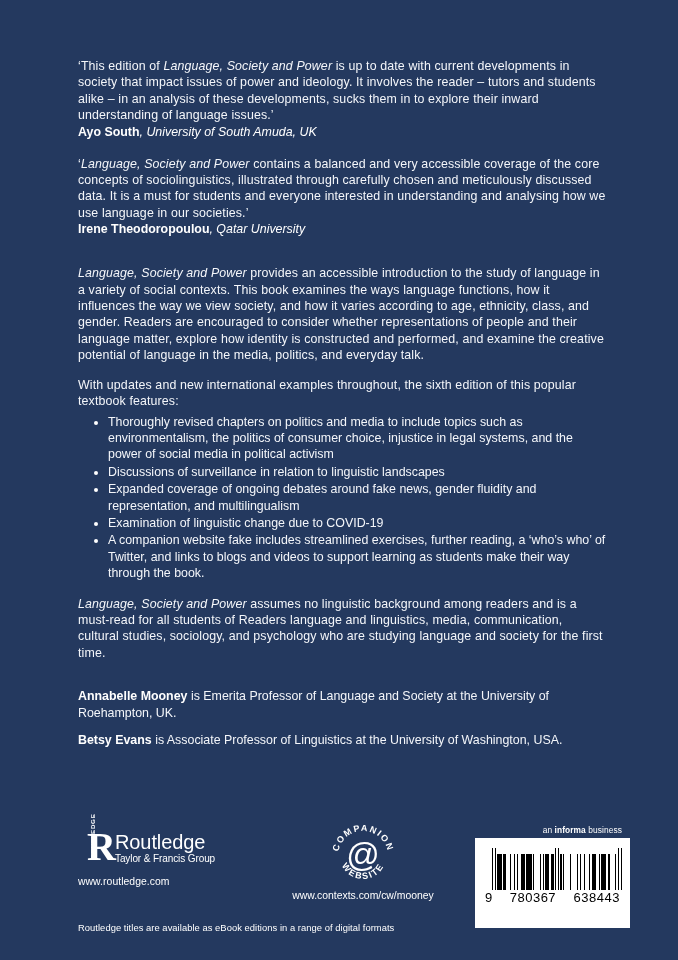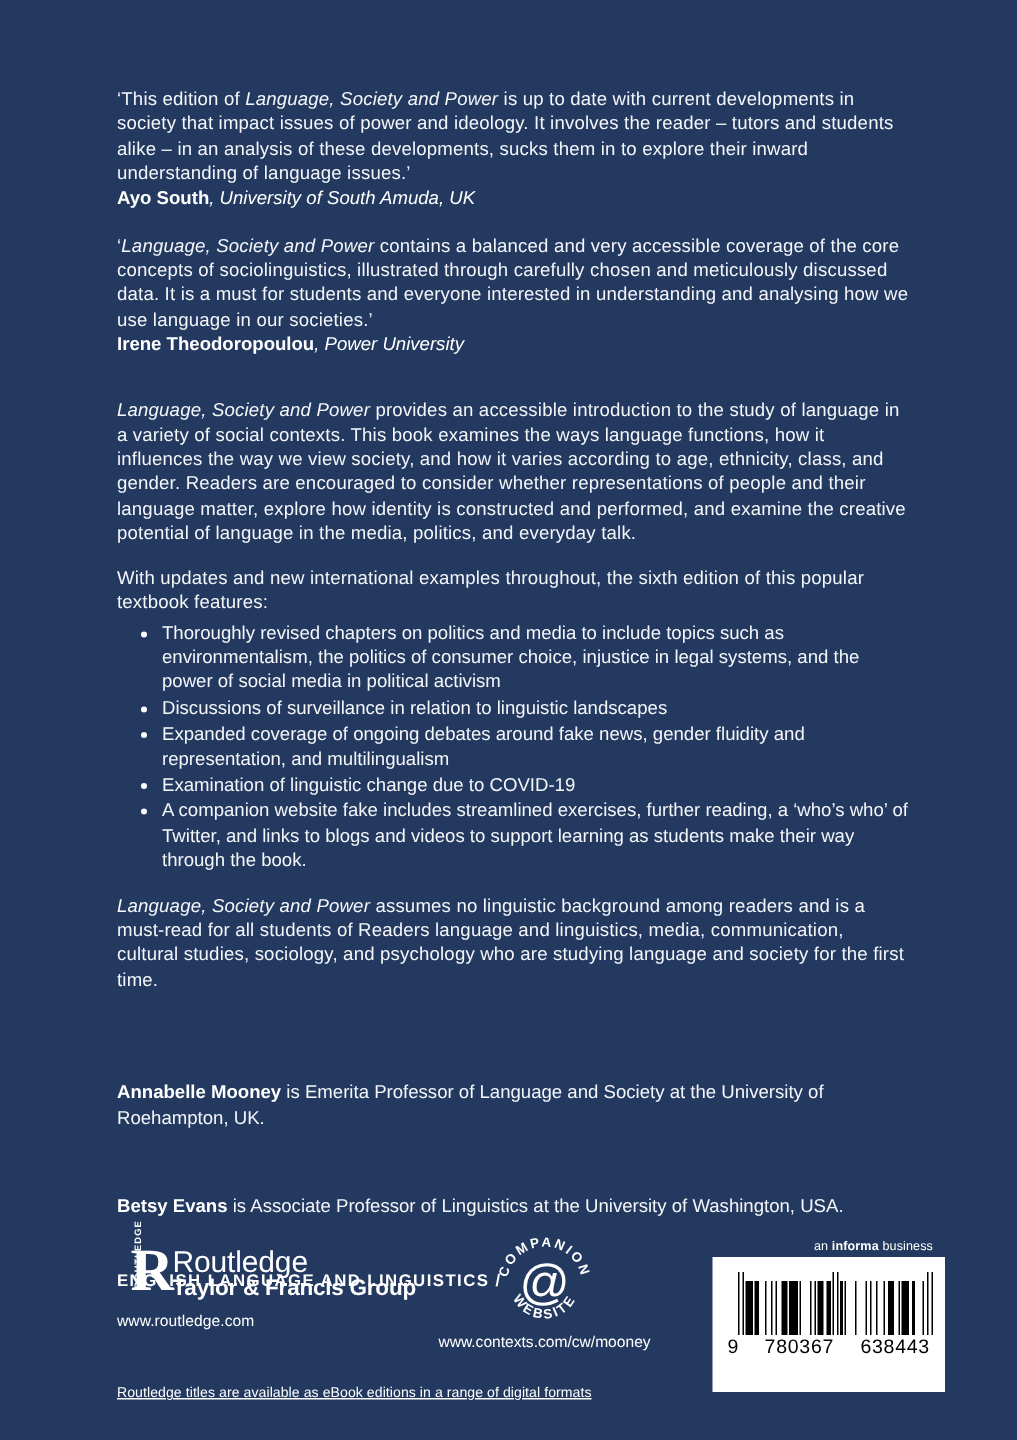--- a/index.html
+++ b/index.html
@@ -73,21 +73,20 @@
     height: 4px;
     border-radius: 50%;
     background: #ffffff;
   }
 
   
   .bio {
     font-size: 12.4px;
     line-height: 16.6px;
     color: #f4f6fa;
-    margin-top: 32px;
   }
   .bio b { font-weight: 700; color: #ffffff; }
 
   
   .category {
     font-size: 11.2px;
     font-weight: 700;
     letter-spacing: 0.085em;
     line-height: 15px;
     color: #ffffff;
@@ -142,22 +141,22 @@
     font-family: "Liberation Serif", serif;
   }
   .rout-words { margin-left: 7px; padding-top: 1px; }
   .rout-name {
     font-size: 20px;
     line-height: 21px;
     color: #ffffff;
     letter-spacing: -0.005em;
   }
   .rout-sub {
-    font-size: 15px;
-    font-weight: 700;
+    font-size: 10px;
+    font-weight: 400;
     line-height: 12px;
     color: #ffffff;
     letter-spacing: -0.01em;
   }
   .rout-url {
     font-size: 10.4px;
     color: #ffffff;
     margin-top: 7px;
     letter-spacing: 0.005em;
   }
@@ -204,21 +203,20 @@
   }
 
   
   .ebook {
     position: absolute;
     left: 78px;
     bottom: 27px;
     font-size: 9.4px;
     color: #ffffff;
     letter-spacing: 0.005em;
-    text-decoration: underline;
   }
 
   
   .informa {
     position: absolute;
     right: 56px;
     top: 0px;
     font-size: 8.4px;
     color: #ffffff;
     letter-spacing: 0.01em;
@@ -269,21 +267,21 @@
 
   <div class="block">
     <p class="quote"><span>‘This edition of </span><i class="ttl">Language, Society and Power</i><span> is up to date with current developments in society that impact issues of power and ideology. It involves the reader – tutors and students alike – in an analysis of these developments, sucks them in to explore their inward understanding of language issues.’</span></p>
     <p class="attrib"><b>Ayo South</b><i>, University of South Amuda, UK</i></p>
   </div>
 
   <div class="gap-quote"></div>
 
   <div class="block">
     <p class="quote"><span>‘</span><i class="ttl">Language, Society and Power</i><span> contains a balanced and very accessible coverage of the core concepts of sociolinguistics, illustrated through carefully chosen and meticulously discussed data. It is a must for students and everyone interested in understanding and analysing how we use language in our societies.’</span></p>
-    <p class="attrib"><b>Irene Theodoropoulou</b><i>, Power University</i></p>
+    <p class="attrib"><b>Irene Theodoropoulou</b><i>, Qatar University</i></p>
   </div>
 
   <div class="gap-section"></div>
 
   <p class="para"><i class="ttl">Language, Society and Power</i><span> provides an accessible introduction to the study of language in a variety of social contexts. This book examines the ways language functions, how it influences the way we view society, and how it varies according to age, ethnicity, class, and gender. Readers are encouraged to consider whether representations of people and their language matter, explore how identity is constructed and performed, and examine the creative potential of language in the media, politics, and everyday talk.</span></p>
 
   <div class="gap-para"></div>
 
   <p class="para">With updates and new international examples throughout, the sixth edition of this popular textbook features:</p>
 
@@ -303,21 +301,20 @@
 
   <p class="bio"><b>Annabelle Mooney</b><span> is Emerita Professor of Language and Society at the University of Roehampton, UK.</span></p>
 
   <div class="gap-small"></div>
 
   <p class="bio"><b>Betsy Evans</b><span> is Associate Professor of Linguistics at the University of Washington, USA.</span></p>
 
   <div style="height:34px"></div>
 
   <div class="category">
-    <div>ENGLISH LANGUAGE AND LINGUISTICS /</div>
   </div>
 
 </div>
 
 <div class="footer">
 
   <div class="rout-group">
     <div class="rout-logo">
       <div class="rout-mark">
         <div class="rout-vert">ROUTLEDGE</div>

